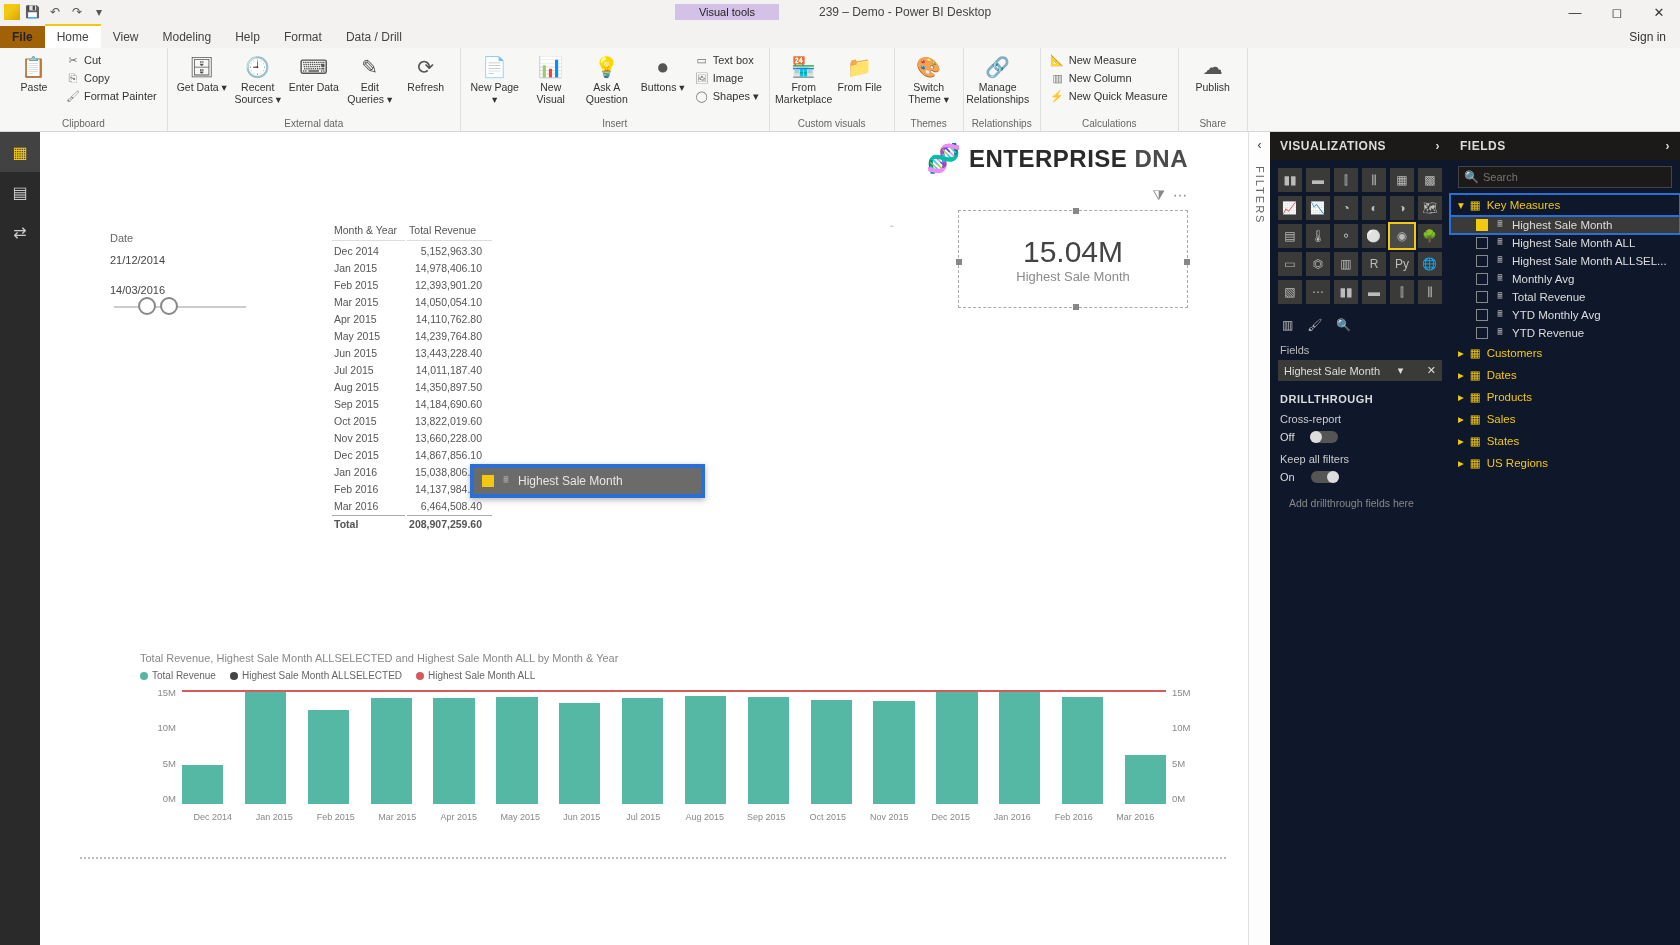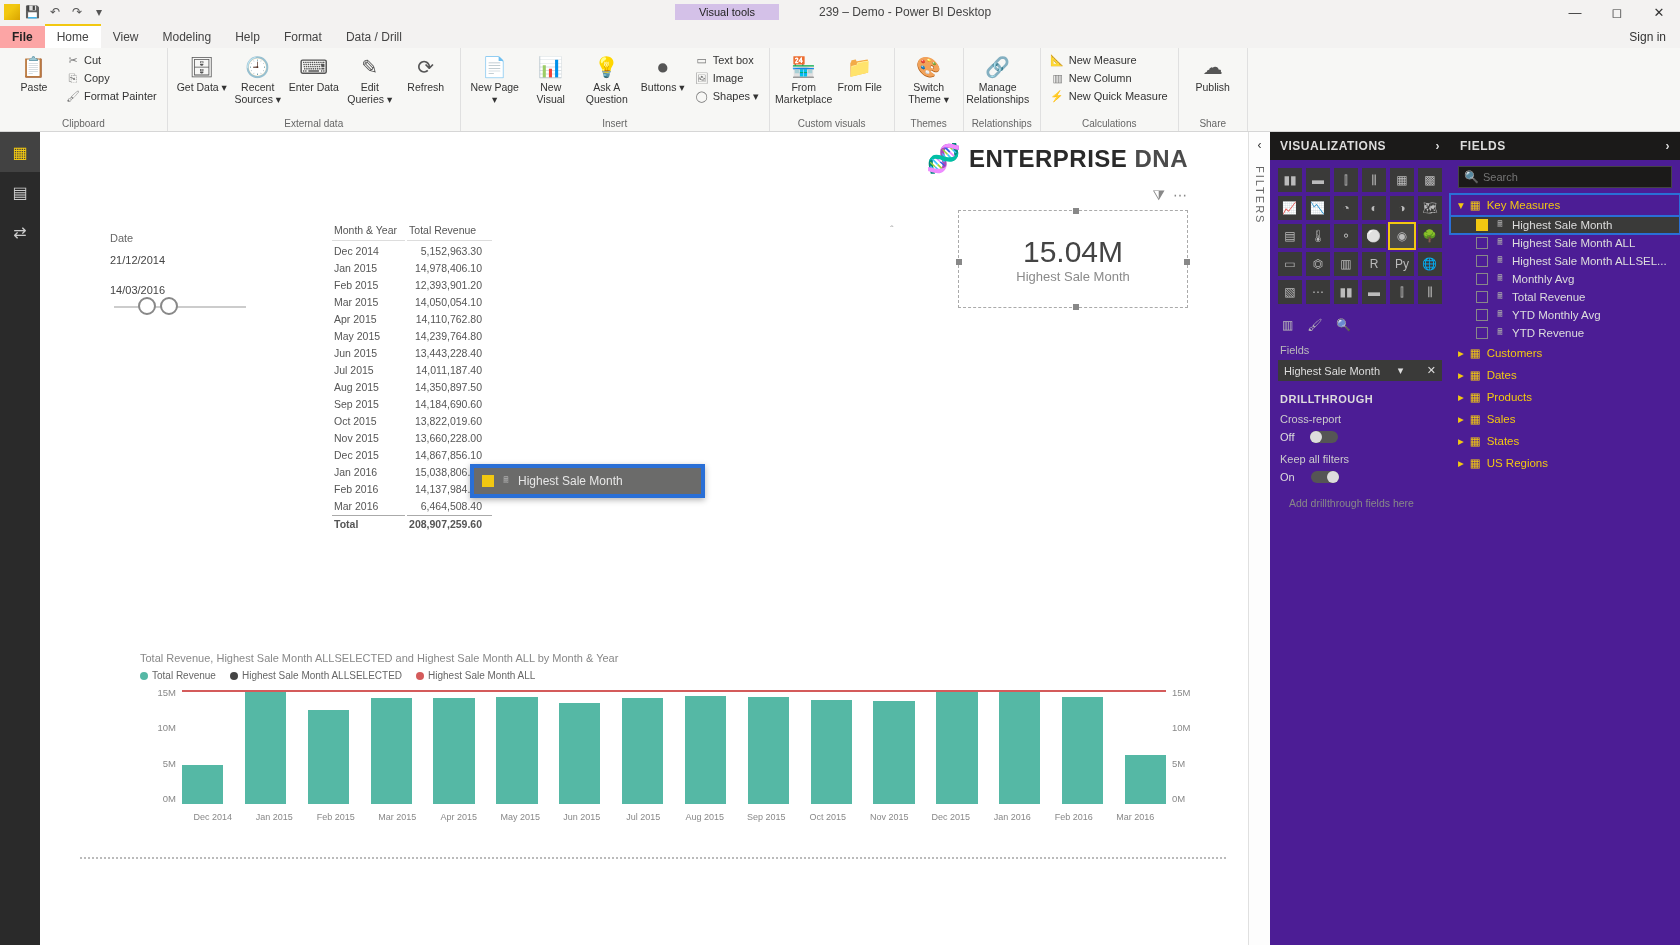--- a/index.html
+++ b/index.html
@@ -8,41 +8,41 @@
 .qat { display: flex; align-items: center; gap: 4px; padding: 0 4px; }
 .qat .ico { width: 18px; height: 18px; display: flex; align-items: center; justify-content: center; font-size: 12px; color: #555; cursor: pointer; }
 .pbi-logo { width: 16px; height: 16px; background: linear-gradient(135deg,#f2c811 40%,#d9a400); }
 .title-center { flex: 1; display: flex; justify-content: center; align-items: center; gap: 40px; }
 .vis-tools { background: #d4c1e8; padding: 2px 24px; font-size: 11px; color: #222; }
 .doc-title { font-size: 12px; color: #444; }
 .win-btns { display: flex; }
 .win-btns div { width: 42px; height: 24px; display: flex; align-items: center; justify-content: center; font-size: 13px; cursor: pointer; }
 .tabstrip { height: 24px; background: #f3f2f1; display: flex; align-items: flex-end; }
 .tab { padding: 4px 12px; font-size: 12px; color: #444; cursor: pointer; }
-.tab.file { background: #fca5a5; color: #222; font-weight: 600; }
+.tab.file { background: #a16207; color: #222; font-weight: 600; }
 .tab.active { background: #fff; border-top: 2px solid #f2c811; }
 .signin { margin-left: auto; padding: 4px 14px; font-size: 12px; }
 .ribbon { height: 84px; background: #f7f7f5; border-bottom: 1px solid #d6d6d6; display: flex; }
 .rgroup { border-right: 1px solid #e0e0e0; padding: 4px 8px 0 8px; display: flex; flex-direction: column; }
 .rgroup-body { flex: 1; display: flex; align-items: flex-start; gap: 4px; }
 .rgroup-label { font-size: 10px; color: #666; text-align: center; padding: 2px 0; }
 .rbtn-lg { display: flex; flex-direction: column; align-items: center; width: 52px; cursor: pointer; }
 .rbtn-lg .ric { width: 30px; height: 30px; display: flex; align-items: center; justify-content: center; font-size: 20px; color: #555; }
 .rbtn-lg .rlbl { font-size: 10.5px; text-align: center; line-height: 1.1; color: #333; }
 .rstack { display: flex; flex-direction: column; gap: 2px; }
 .rbtn-sm { display: flex; align-items: center; gap: 4px; font-size: 11px; color: #333; cursor: pointer; padding: 1px 2px; }
 .rbtn-sm .ric-sm { width: 14px; height: 14px; font-size: 11px; display: inline-flex; align-items: center; justify-content: center; color: #777; }
 .workspace { position: absolute; top: 132px; left: 0; right: 0; bottom: 0; display: flex; }
 .leftrail { width: 40px; background: #2a2a2a; display: flex; flex-direction: column; }
 .leftrail div { height: 40px; display: flex; align-items: center; justify-content: center; color: #ccc; font-size: 16px; cursor: pointer; }
 .leftrail div.sel { background: #424242; color: #f2c811; }
 .canvas { flex: 1; position: relative; background: #fff; }
 .filter-rail { width: 22px; background: #fdfdfd; border-left: 1px solid #e0e0e0; display: flex; flex-direction: column; align-items: center; padding-top: 6px; gap: 14px; }
 .filter-rail .vlabel { writing-mode: vertical-rl; font-size: 11px; letter-spacing: 2px; color: #666; }
-.pane { background: #4c1d95; color: #ddd; display: flex; flex-direction: column; }
+.pane { background: #0f172a; color: #ddd; display: flex; flex-direction: column; }
 .pane.viz { width: 180px; }
 .pane.fields { width: 230px; }
 .pane-hdr { height: 28px; background: #1b1a19; display: flex; align-items: center; padding: 0 10px; font-size: 12px; font-weight: 600; letter-spacing: 0.5px; }
 .pane-hdr .chev { margin-left: auto; font-size: 12px; }
 .viz-grid { display: grid; grid-template-columns: repeat(6, 24px); gap: 4px; padding: 8px; }
 .viz-ic { width: 24px; height: 24px; background: #3a3a39; display: flex; align-items: center; justify-content: center; font-size: 12px; color: #bbb; cursor: pointer; }
 .viz-ic.sel { outline: 2px solid #f2c811; background: #4a4a48; }
 .viz-tabs { display: flex; gap: 14px; padding: 6px 12px; color: #bbb; }
 .field-well-lbl { font-size: 11px; padding: 6px 10px 2px; color: #bbb; }
 .field-well-row { margin: 2px 8px; background: #3a3a39; display: flex; align-items: center; padding: 4px 6px; font-size: 11px; }

